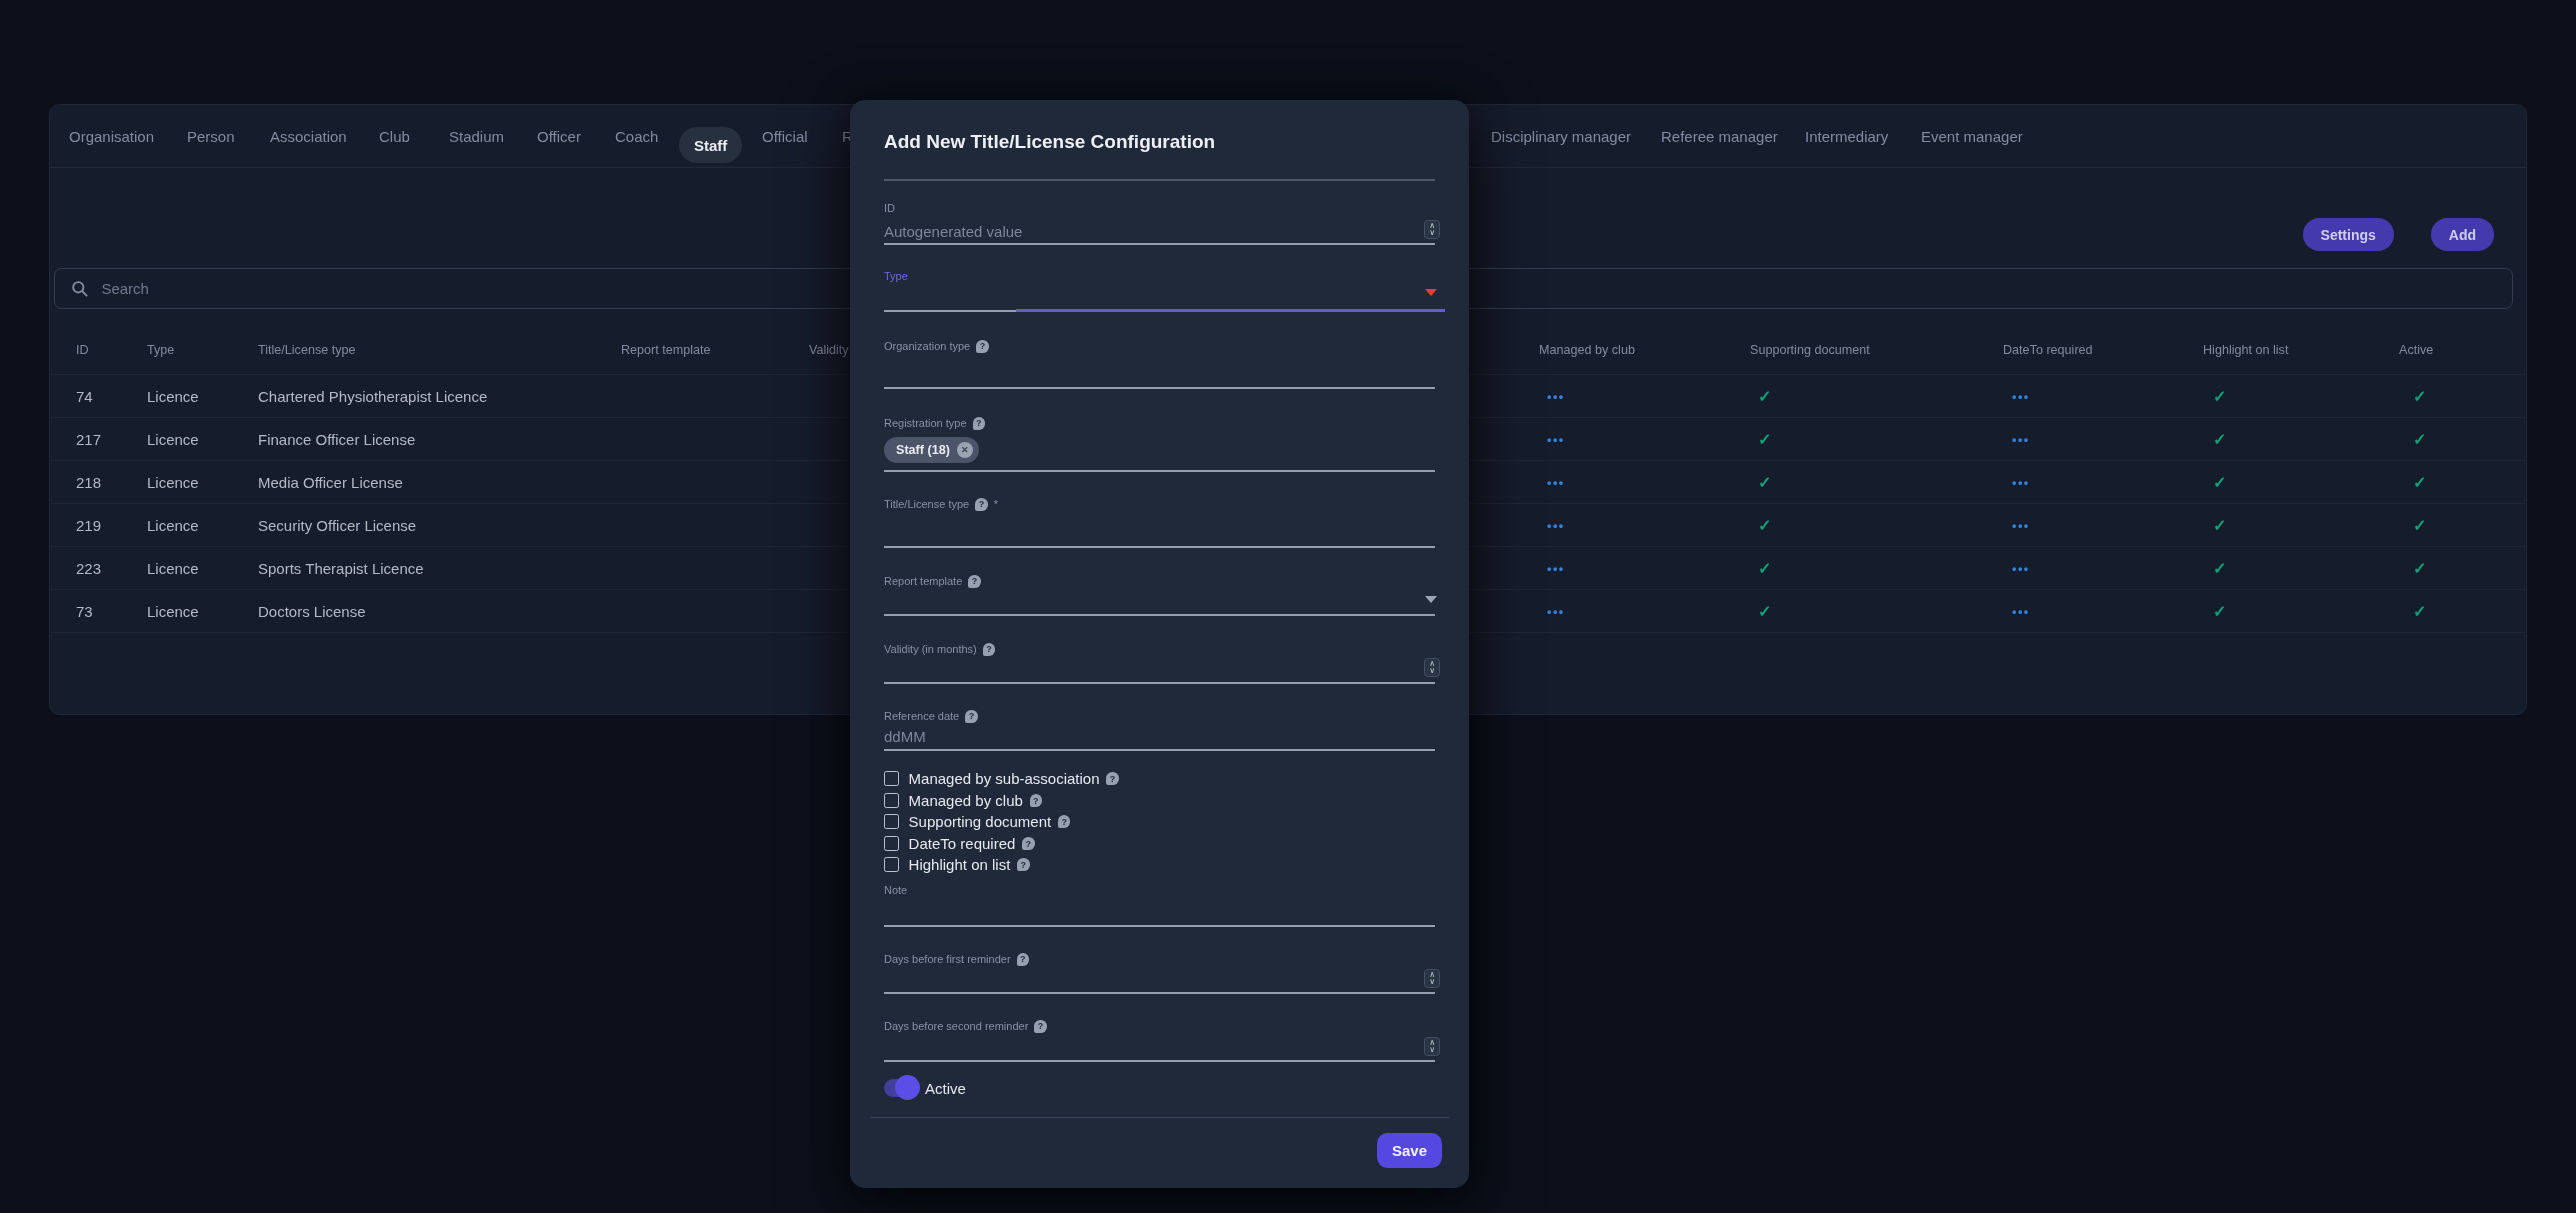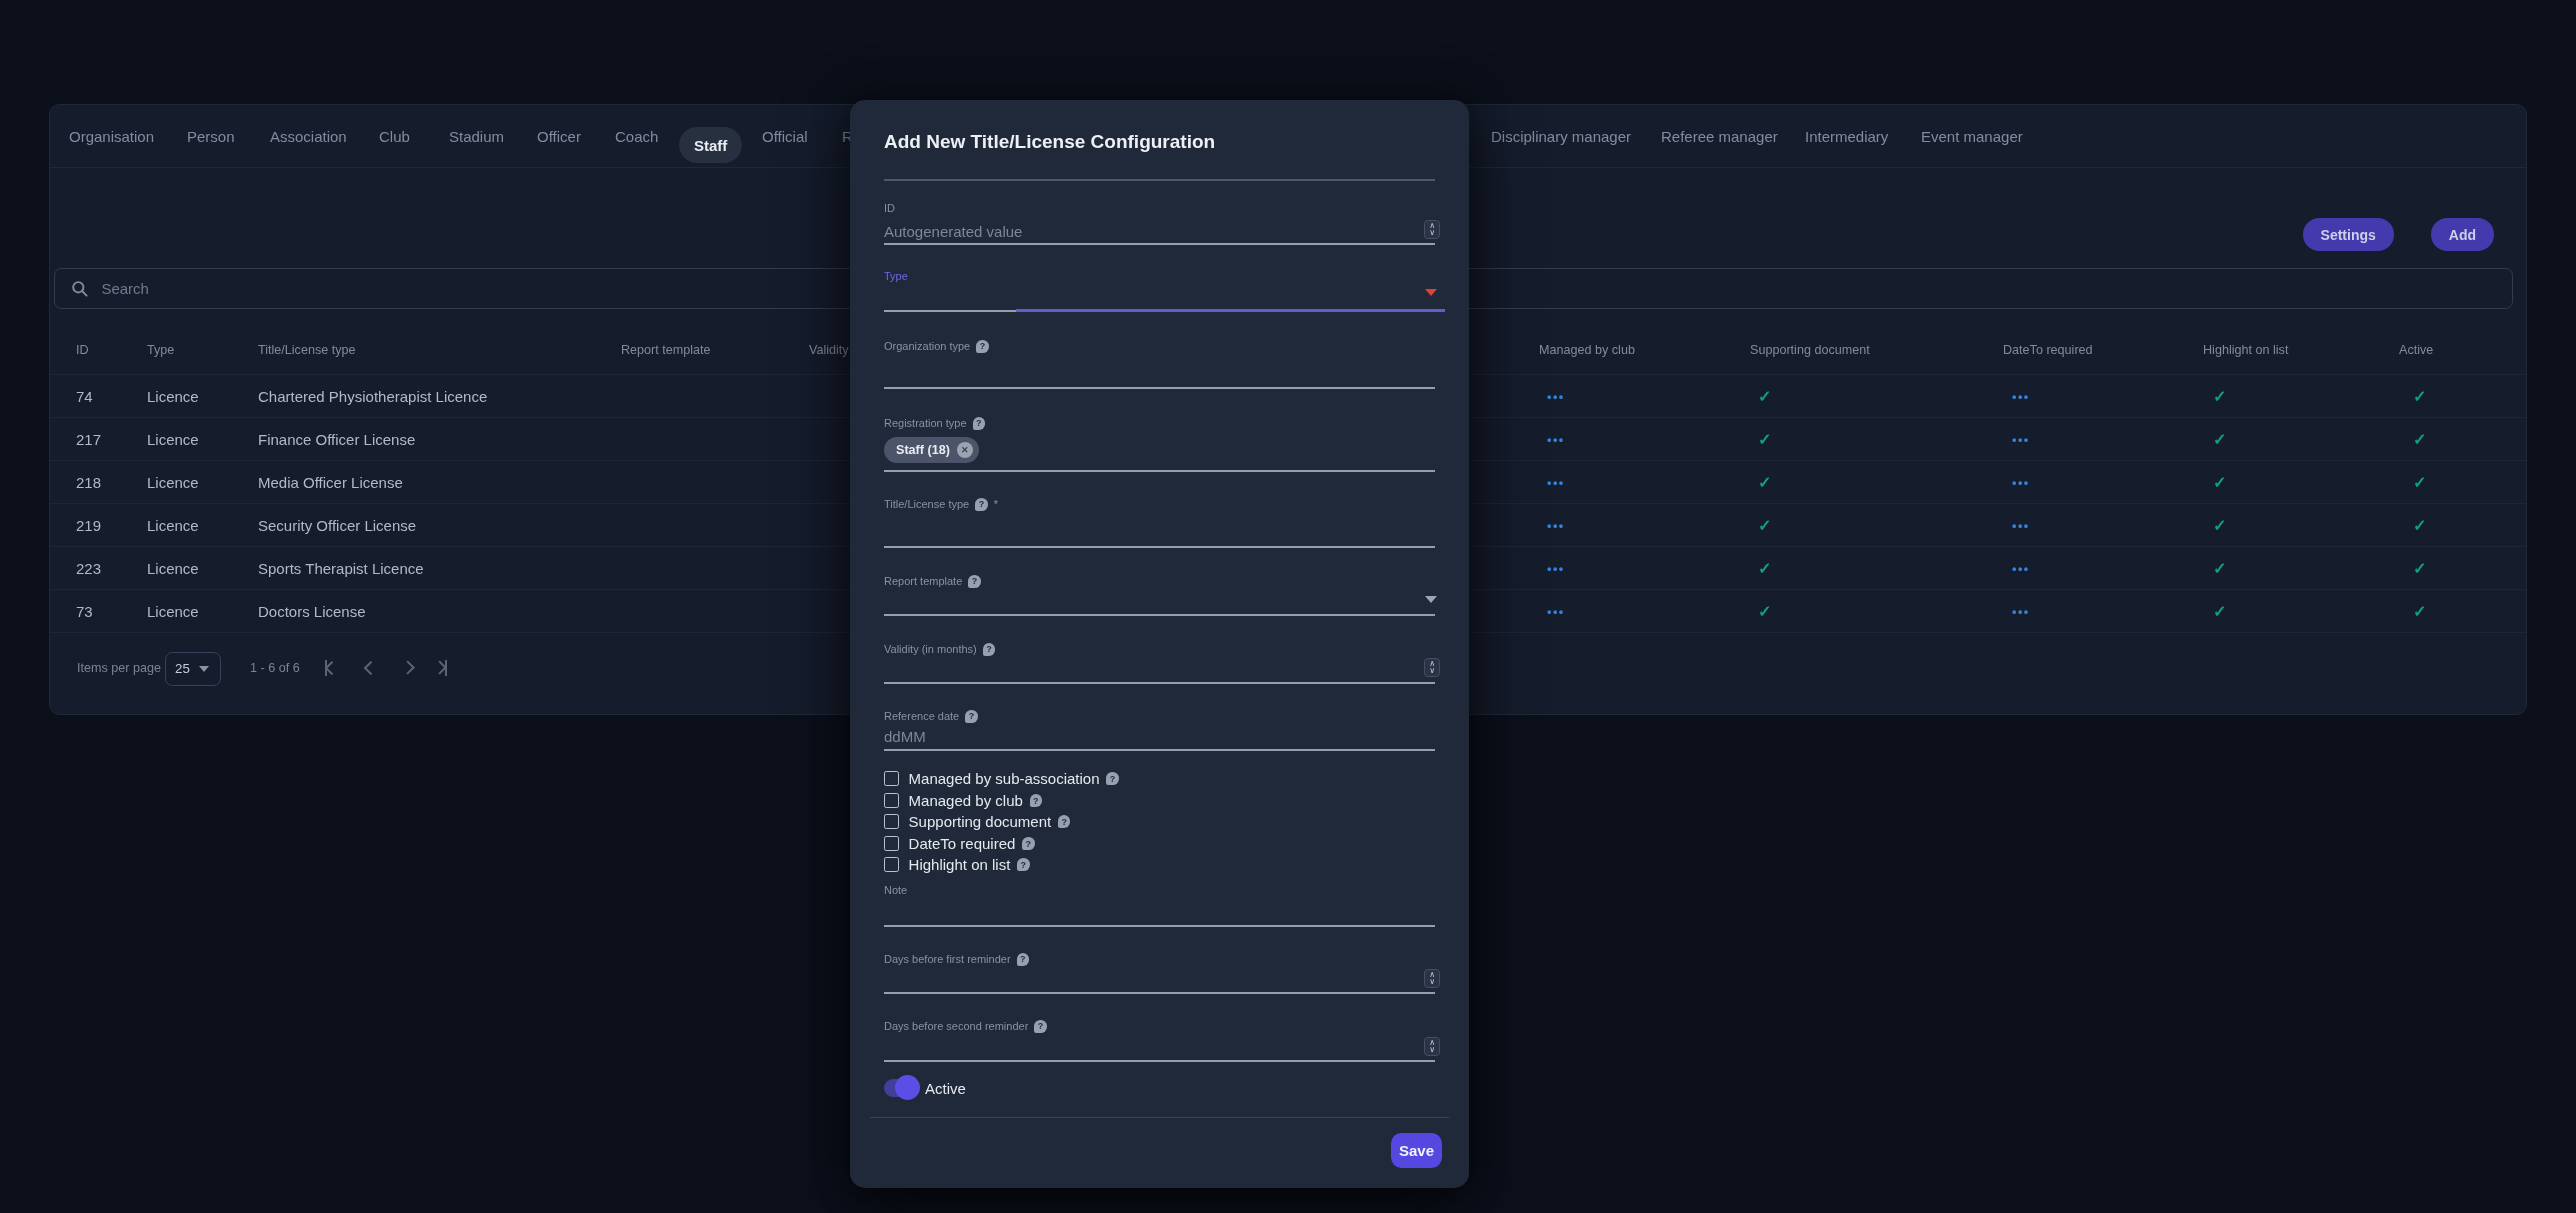--- a/index.html
+++ b/index.html
@@ -77,21 +77,21 @@
           background:#4b5468; border-radius:13.3px; color:#e9edf3; font-size:12.6px; font-weight:600; }
   .chip-x { width:16.3px; height:16.3px; border-radius:50%; background:#9aa3b2; color:#39424f; font-size:9px; font-weight:700;
             display:flex; align-items:center; justify-content:center; cursor:pointer; }
   .cb-row { position:absolute; left:34px; height:21px; display:flex; align-items:center; gap:9.6px; }
   .cb-box { width:15px; height:15px; border:1.5px solid #b9c1ce; border-radius:2.2px; background:transparent; cursor:pointer; flex:none; }
   .cb-label { font-size:15px; color:#e6eaf0; display:flex; align-items:center; gap:6.7px; white-space:nowrap; }
   .toggle { position:absolute; left:34px; top:979px; width:34px; height:18px; border-radius:9px; background:#423f9b; cursor:pointer; }
   .toggle .knob { position:absolute; right:-1.5px; top:-3.7px; width:25px; height:25px; border-radius:50%; background:#5a4ee6; }
   .toggle-label { position:absolute; left:75px; top:980px; font-size:15px; color:#e6eaf0; }
   .footer-divider { position:absolute; left:20px; top:1017px; width:579px; height:0.7px; background:#3a4459; }
-  .save-btn { position:absolute; right:27px; top:1033px; width:51px; height:35px; border:none; border-radius:10.4px;
+  .save-btn { position:absolute; right:27px; top:1033px; width:65px; height:35px; border:none; border-radius:10.4px;
               background:#5448e0; color:#f2f2fc; font-size:15px; font-weight:600; font-family:inherit; cursor:pointer; }
 </style>
 </head>
 <body>
 
 <div id="app">
 
 
   <div class="card">
 
@@ -199,42 +199,20 @@
         <span class="td c-type">Licence</span>
         <span class="td c-title">Doctors License</span>
         <span class="td dots c-m1">•••</span>
         <span class="td check c-s1">✓</span>
         <span class="td dots c-m2">•••</span>
         <span class="td check c-s2">✓</span>
         <span class="td check c-s3">✓</span>
       </div>
     </div>
 
-    <div class="pager">
-      <span class="pager-label">Items per page</span>
-      <div class="page-size">
-        <span class="val">25</span>
-        <span class="caret-down"></span>
-      </div>
-      <span class="range">1 - 6 of 6</span>
-      <div class="nav-ico n1">
-          <span class="bar-v"></span>
-          <span class="chev l"></span>
-        </div>
-      <div class="nav-ico n2">
-          <span class="chev l"></span>
-        </div>
-      <div class="nav-ico n3">
-          <span class="chev r"></span>
-        </div>
-      <div class="nav-ico n4">
-          <span class="chev r"></span>
-          <span class="bar-v"></span>
-        </div>
-    </div>
   </div>
 
   <div class="modal">
     <div class="modal-title">Add New Title/License Configuration</div>
     <div class="modal-divider"></div>
 
     <div class="f-label" style="top:102px">ID</div>
     <input class="f-input" style="top: 120px;" placeholder="Autogenerated value">
     <div class="spinner" style="top:120px">
         <span>∧</span>

